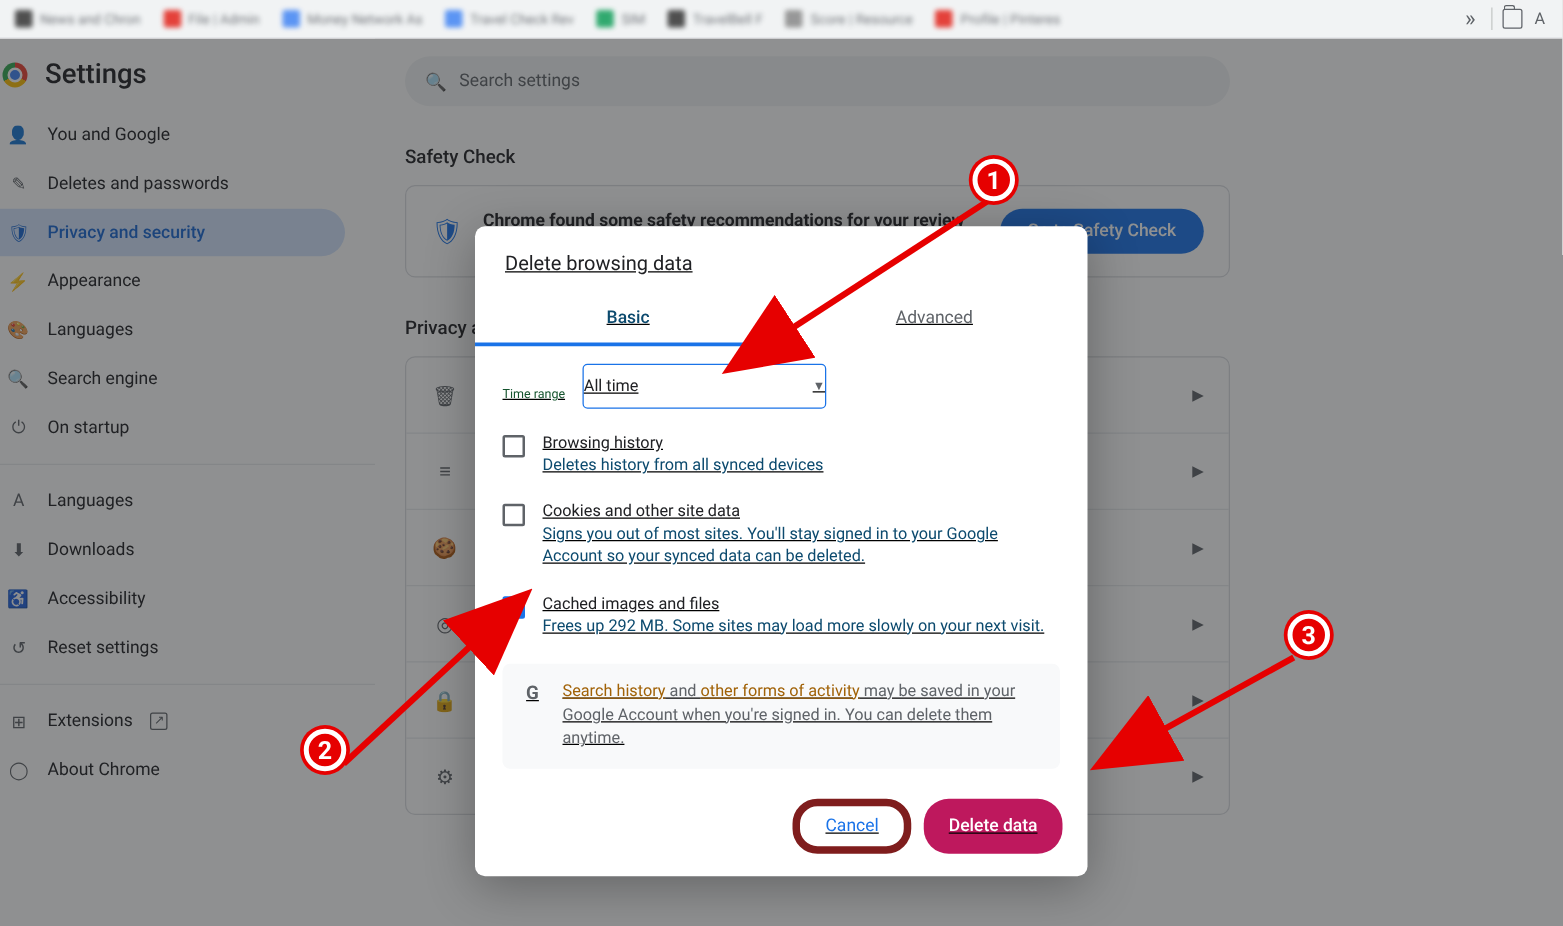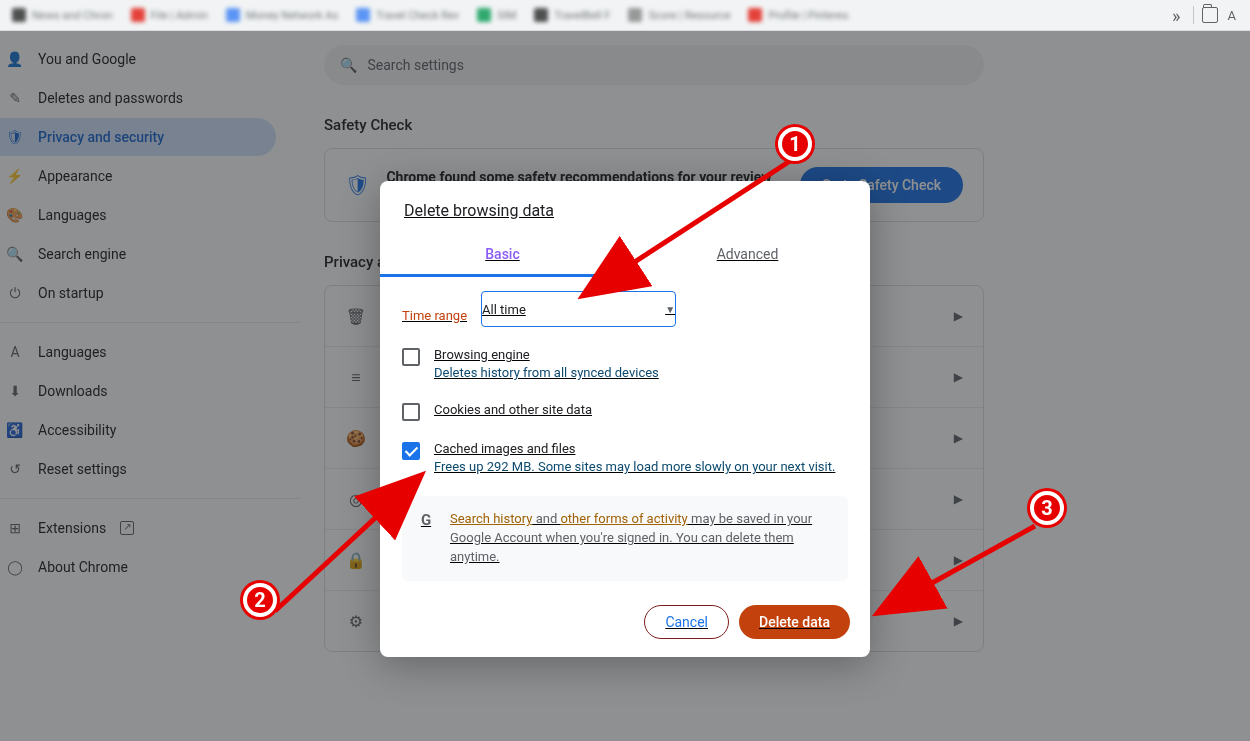--- a/index.html
+++ b/index.html
@@ -55,40 +55,40 @@
 .safety-title { font-size:14px; font-weight:700; color:#202124; }
 .safety-sub { font-size:12px; color:#5f6368; margin-top:2px; }
 .safety-btn { background:#1a73e8; color:#fff; border:none; padding:10px 22px; border-radius:24px; font-size:14px; font-weight:500; white-space:nowrap; }
 
 
 .scrim { position:absolute; inset: 0; background: rgba(32,33,36,0.5); display:flex; align-items:flex-start; justify-content:center; padding-top: 150px; text-decoration: underline; }
 .dialog { width: 490px; background:#fff; border-radius:8px; box-shadow:0 8px 40px rgba(0,0,0,0.3); overflow:hidden; }
 .dlg-title { font-size: 16px; color:#202124; padding:20px 24px 14px; }
 .tabs { display:flex; }
 .tab-btn { flex:1; text-align:center; padding:12px 0; font-size:14px; color:#5f6368; border-bottom:2px solid transparent; cursor:pointer; }
-.tab-btn.active { color:#8b5cf6; border-bottom:3px solid #1a73e8; font-weight:500; }
+.tab-btn.active { color:#0c4a6e; border-bottom:3px solid #1a73e8; font-weight:500; }
 .dlg-body { padding: 14px 22px 6px; }
 .tr-row { display:flex; align-items:center; gap:14px; margin-bottom:10px; }
-.tr-label { font-size:13px; color:#c2410c;margin-top:13px; }
+.tr-label { font-size:10px; color:#14532d;margin-top:13px; }
 .tr-select { flex:0 0 195px; height:36px; border:1.5px solid #1a73e8; border-radius:4px; display:flex; align-items:center; justify-content:space-between; padding:0 0; font-size:13px; color:#202124; cursor:pointer; }
 .tr-select .caret { font-size:10px; color:#5f6368; }
 .checks { margin-top:2px; }
 .check-row { display:flex; gap:14px; padding:10px 0; }
 .cbx { width:18px; height:18px; border:2px solid #5f6368; border-radius:2px; flex-shrink:0; margin-top:1px; position:relative; cursor:pointer; }
 .cbx.checked { background:#1a73e8; border-color:#1a73e8; }
 .cbx.checked::after { content:""; position:absolute; left:4px; top:0px; width:5px; height:10px; border:solid #fff; border-width:0 2px 2px 0; transform:rotate(45deg); }
 .check-texts { flex:1; }
 .check-title { font-size:13px; color:#202124; }
 .check-desc { font-size:13px; color:#0c4a6e; margin-top:2px; line-height:1.4; }
 .info-box { display:flex; gap:14px; background:#f8f9fa; border-radius:6px; padding:14px; margin:10px 0; font-size:13px; color:#5f6368; line-height:1.45; }
 .g-ico { width:20px; height:20px; flex-shrink:0; display:flex; align-items:center; justify-content:center; font-weight:700; color:#5f6368; font-size:15px; }
 .info-box a { color:#a16207; text-decoration:underline; cursor:pointer; }
 .dlg-actions { display:flex; justify-content:flex-end; gap:10px; padding:8px 20px 18px; }
-.btn-cancel { background:#fff; border:1px solid #7f1d1d; color:#1a73e8; padding:8px 20px; border-radius:20px; font-size:14px; cursor:pointer; }
-.btn-delete { background:#c2410c; border:none; color:#fff; padding:8px 20px; border-radius:20px; font-size:14px; cursor:pointer; font-weight:500;text-align:center; }
+.btn-cancel { background:#fff; border:6px solid #7f1d1d; color:#1a73e8; padding:8px 20px; border-radius:20px; font-size:14px; cursor:pointer; }
+.btn-delete { background:#be185d; border:none; color:#fff; padding:8px 20px; border-radius:20px; font-size:14px; cursor:pointer; font-weight:500;text-align:center; }
 
 
 .anno { position:absolute; pointer-events:none; }
 .badge { width:34px; height:34px; border-radius:50%; background:#e60000; border:4px solid #fff; box-shadow:0 0 0 3px #e60000; color:#fff; font-weight:700; font-size:20px; display:flex; align-items:center; justify-content:center; }
 svg.arrow { position:absolute; overflow:visible; }
 </style>
 </head>
 <body>
 
 <div class="tabstrip">
@@ -128,20 +128,24 @@
   <div style="width:1px;height:18px;background:#c4c7c5;margin:0 6px;"></div>
   <div class="toolbar-right">
     <div class="folder-ico"></div>
     <span>A</span>
   </div>
 </div>
 
 <div class="page">
 
   <div class="sidebar">
+    <div class="appheader">
+      <div class="chrome-logo"></div>
+      <div class="apptitle">Settings</div>
+    </div>
     <div id="nav1">
         <div class="nav-item">
           <span class="nico">👤</span>
           <span>You and Google</span>
         </div>
         <div class="nav-item">
           <span class="nico">✎</span>
           <span>Deletes and passwords</span>
         </div>
         <div class="nav-item active">
@@ -283,28 +287,29 @@
           <div class="tr-label">Time range</div>
           <div class="tr-select">
             <span>All time</span>
             <span class="caret">▼</span>
           </div>
         </div>
         <div class="checks" id="checks">
             <div class="check-row">
               <div class="cbx"></div>
     <div class="check-texts">
-      <div class="check-title">Browsing engine</div>
+      <div class="check-title">Browsing history</div>
       <div class="check-desc">Deletes history from all synced devices</div>
     </div>
             </div>
             <div class="check-row">
               <div class="cbx"></div>
     <div class="check-texts">
       <div class="check-title">Cookies and other site data</div>
+      <div class="check-desc">Signs you out of most sites. You'll stay signed in to your Google Account so your synced data can be deleted.</div>
     </div>
             </div>
             <div class="check-row">
               <div class="cbx checked"></div>
     <div class="check-texts">
       <div class="check-title">Cached images and files</div>
       <div class="check-desc">Frees up 292 MB. Some sites may load more slowly on your next visit.</div>
     </div>
             </div>
           </div>

